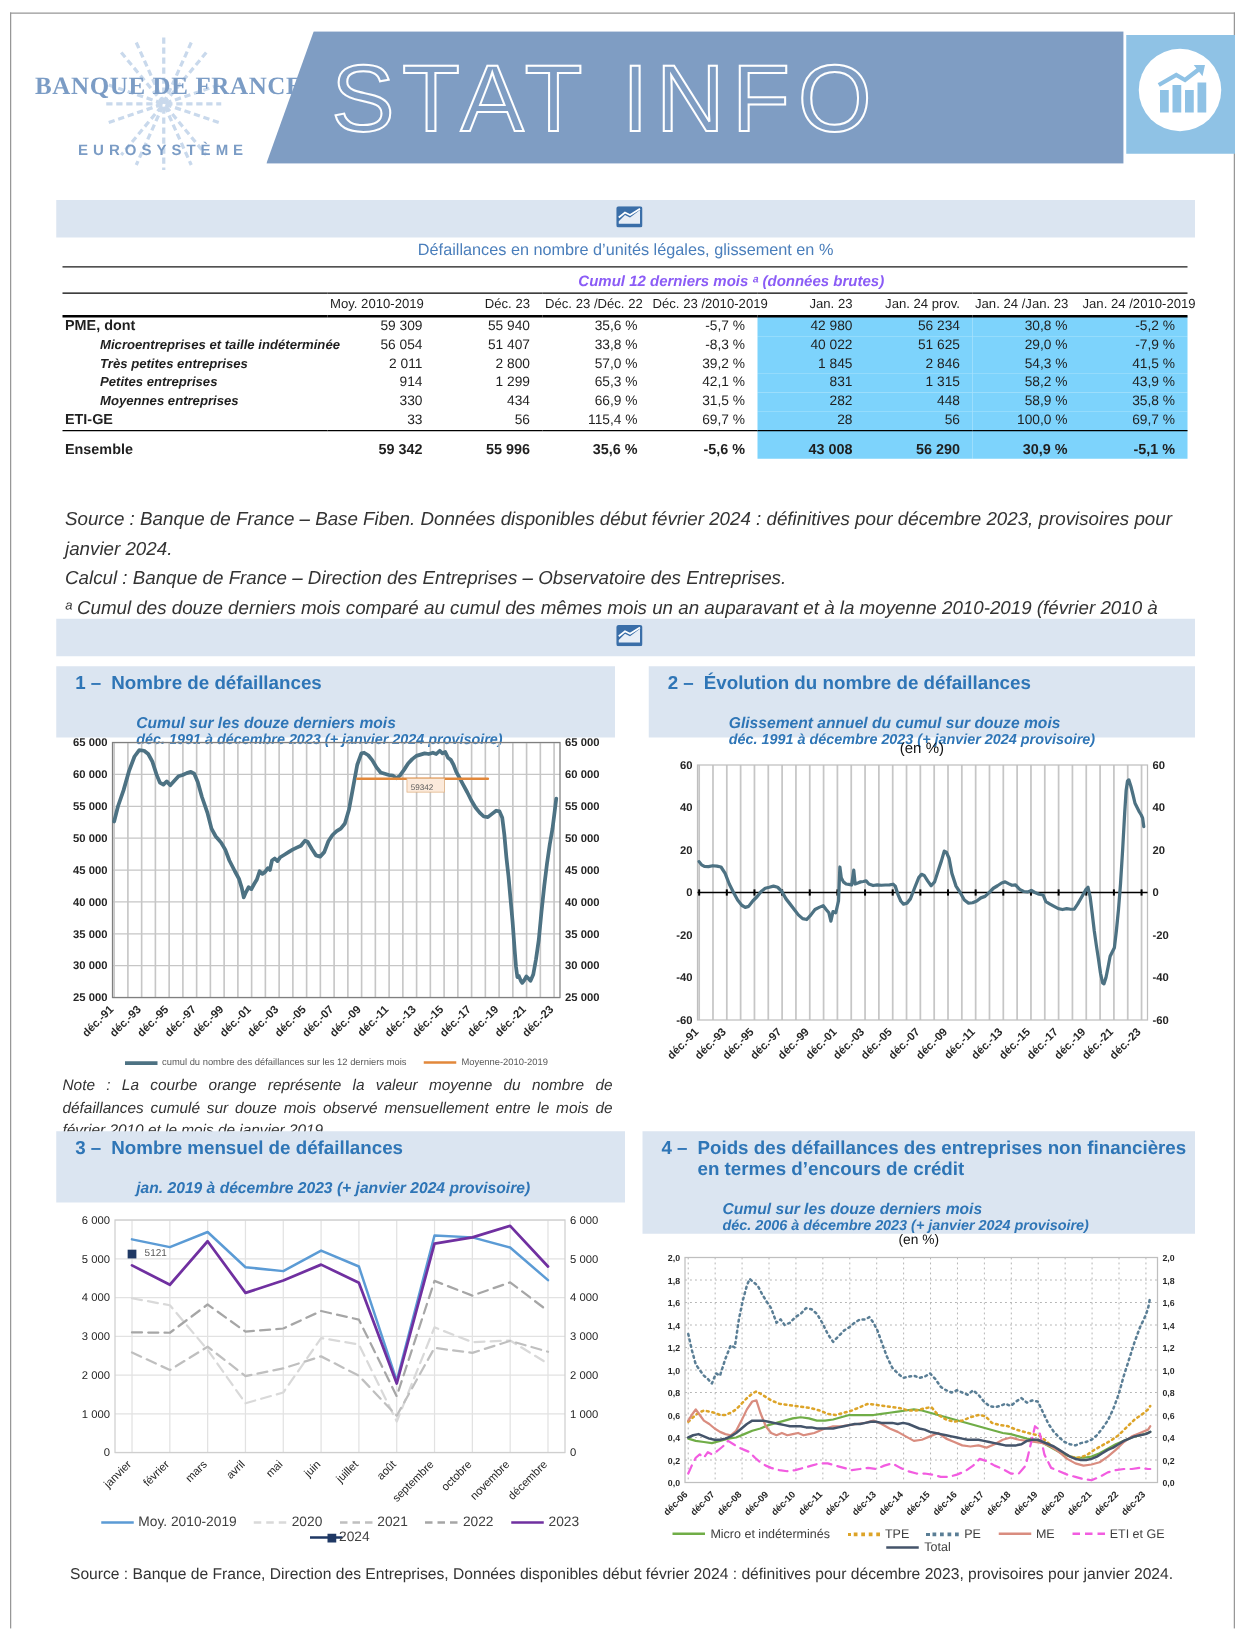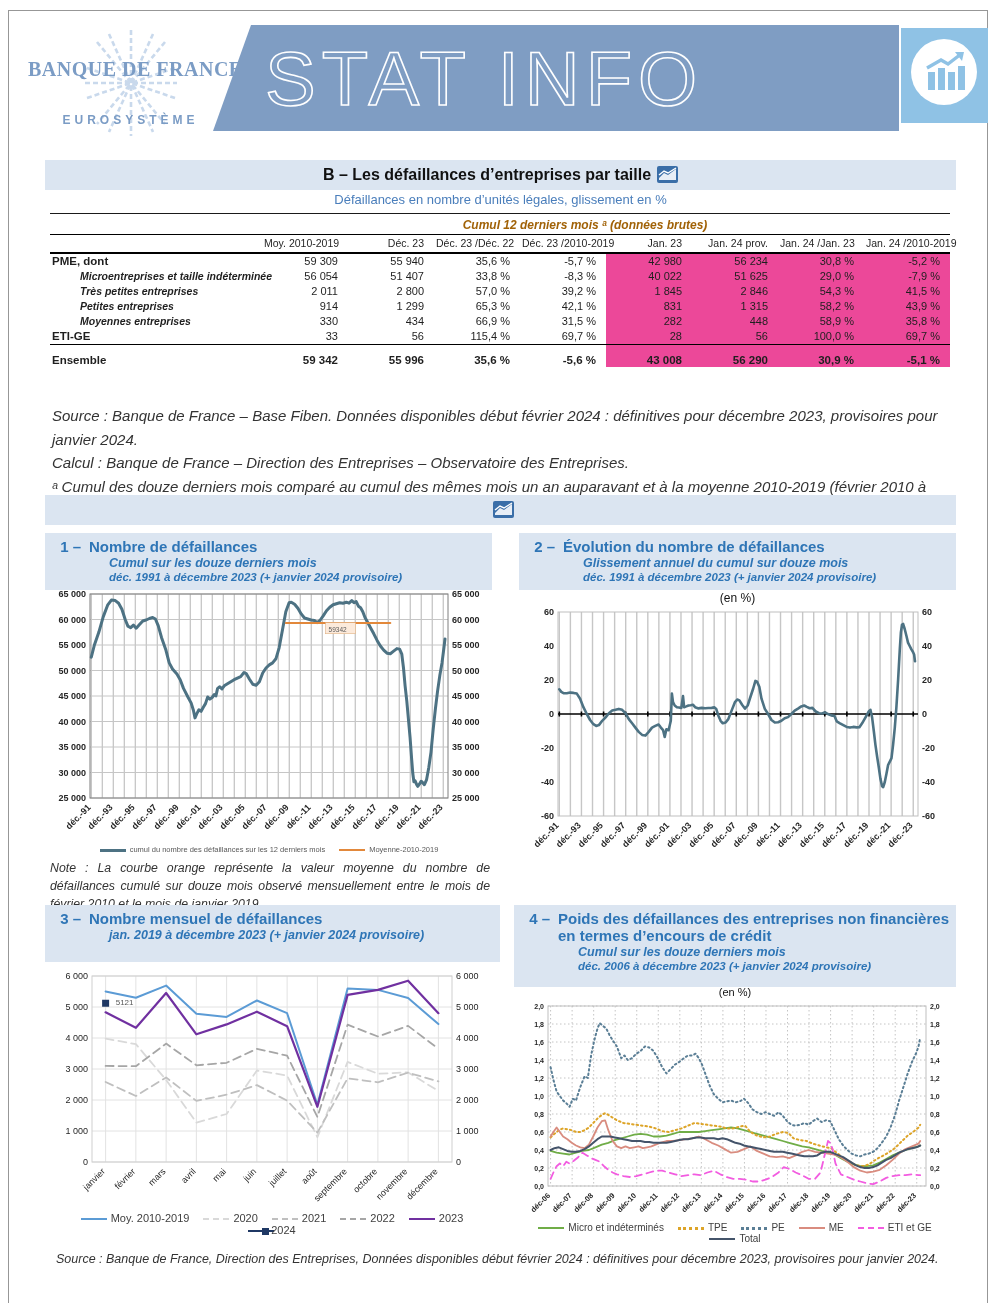--- a/index.html
+++ b/index.html
@@ -18,47 +18,47 @@
   .banner svg{display:block;}
   .corner{position:absolute;left:901px;top:28px;width:87px;height:95px;background:#8fc2e5;}
   
   .band{position:absolute;background:#dbe5f1;}
   .sec-title{font-size:16px;font-weight:700;color:#111;text-align:center;line-height:30px;}
   .sec-title .ic{vertical-align:-3px;margin-left:6px;}
   .sub-blue{position:absolute;text-align:center;color:#4a7ebb;font-size:13px;}
   
   .tablewrap{position:absolute;left:50px;top:213px;width:900px;}
   .tcap{border-top:1.2px solid #1a1a1a;padding:4px 0 2px 170px;text-align:center;font-style:italic;
-        font-weight:700;font-size:12px;color:#a16207;}
+        font-weight:700;font-size:12px;color:#8b5cf6;}
   table.ftab{border-collapse:collapse;width:100%;table-layout:fixed;}
   .ftab th,.ftab td{font-size:11px;padding:1.5px 10px 1.5px 2px;text-align:right;white-space:nowrap;}
   .ftab thead th{border-top:1px solid #000;border-bottom:2px solid #000;font-weight:400;font-size:10.5px;padding-bottom:3px;}
   .ftab .lab{text-align:left;padding-left:2px;}
   .ftab col.c0{width:212px;}
   .r-bold .lab{font-weight:700;font-size:11.5px;}
   .r-sub .lab{font-style:italic;padding-left:30px;font-size:10.5px;}
   .r-eti th,.r-eti td{border-bottom:1.5px solid #000;}
   .r-ens th,.r-ens td{padding-top:9px;font-weight:700;font-size:11.5px;}
-  td.shade{background:#ec4899;}
+  td.shade{background:#7dd3fc;}
   .footnotes{position:absolute;left:52px;top:404px;width:900px;font-style:italic;font-size:15px;
              color:#333;line-height:1.58;}
   
   .ptitle{display:flex;color:#2e75b6;font-weight:700;font-size:15px;padding-top:5px;}
   .pno{width:36px;text-align:right;padding-right:8px;flex:none;}
   .ptext{flex:1;padding-right:6px;}
-  .psub1{color:#2e75b6;font-weight:700;font-style:italic;font-size:12.5px;padding-left:64px;margin-top:1px;}
+  .psub1{color:#2e75b6;font-weight:700;font-style:italic;font-size:12.5px;padding-left:64px;margin-top:16px;}
   .psub2{color:#2e75b6;font-weight:700;font-style:italic;font-size:11.5px;padding-left:64px;margin-top:1px;}
   .unit{position:absolute;font-size:12px;color:#111;text-align:center;}
   .legend{position:absolute;text-align:center;color:#595959;}
   .legend .it{display:inline-block;margin:0 7px;white-space:nowrap;}
   .legend .sw{display:inline-block;vertical-align:middle;margin-right:4px;}
   .legend .mk{display:inline-block;vertical-align:middle;width:7px;height:7px;margin:0 2px 0 -16px;}
   .notebox{position:absolute;left:50px;top:860px;width:440px;font-style:italic;font-size:12.3px;
            color:#333;line-height:1.45;text-align:justify;}
-  .bsource{position:absolute;left:56px;top:1252px;width:900px;font-style:italic;font-size:12.5px;color:#333;}
+  .bsource{position:absolute;left:56px;top:1252px;width:900px;font-size:12.5px;color:#333;}
   svg text{font-family:"Liberation Sans",sans-serif;}
 </style>
 </head>
 <body>
 
 <div class="page">
   <div class="frame"></div>
 
   <div class="bdf-logo">
     <svg class="bdf-burst" width="96" height="110" viewBox="0 0 96 110">
@@ -91,21 +91,21 @@
           <rect x="37" y="40" width="7" height="22"></rect>
         <rect x="47" y="44" width="7" height="18"></rect>
           <rect x="57" y="38" width="7" height="24"></rect>
       </g>
       <path d="M26 40 L40 32 L47 36 L60 26" stroke="#8fc2e5" stroke-width="3.4" fill="none"></path>
       <path d="M54 24 L63 24 L61 33 Z" fill="#8fc2e5"></path>
     </svg>
   </div>
 
   <div class="band" style="left:45px;top:160px;width:911px;height:30px;">
-    <div class="sec-title"><span>B – Les défaillances d’entreprises par taille</span><span class="ic"><svg width="21" height="17" viewBox="0 0 21 17">
+    <div class="sec-title"><span class="ic"><svg width="21" height="17" viewBox="0 0 21 17">
             <rect x="0" y="0" width="21" height="17" rx="2" fill="#3a6ea8"></rect>
             <path d="M2 12 L7 7 L11 9 L19 3 L19 14 L2 14 Z" fill="#e8eef6"></path>
             <path d="M2 9 L7 5 L11 7 L19 2" stroke="#ffffff" stroke-width="1.4" fill="none"></path>
           </svg></span></div>
   </div>
   <div class="sub-blue" style="left:45px;top:192px;width:911px;">Défaillances en nombre d’unités légales, glissement en %</div>
 
   <div class="tablewrap">
     <div class="tcap">Cumul 12 derniers mois ᵃ  (données brutes)</div>
     <table class="ftab">

